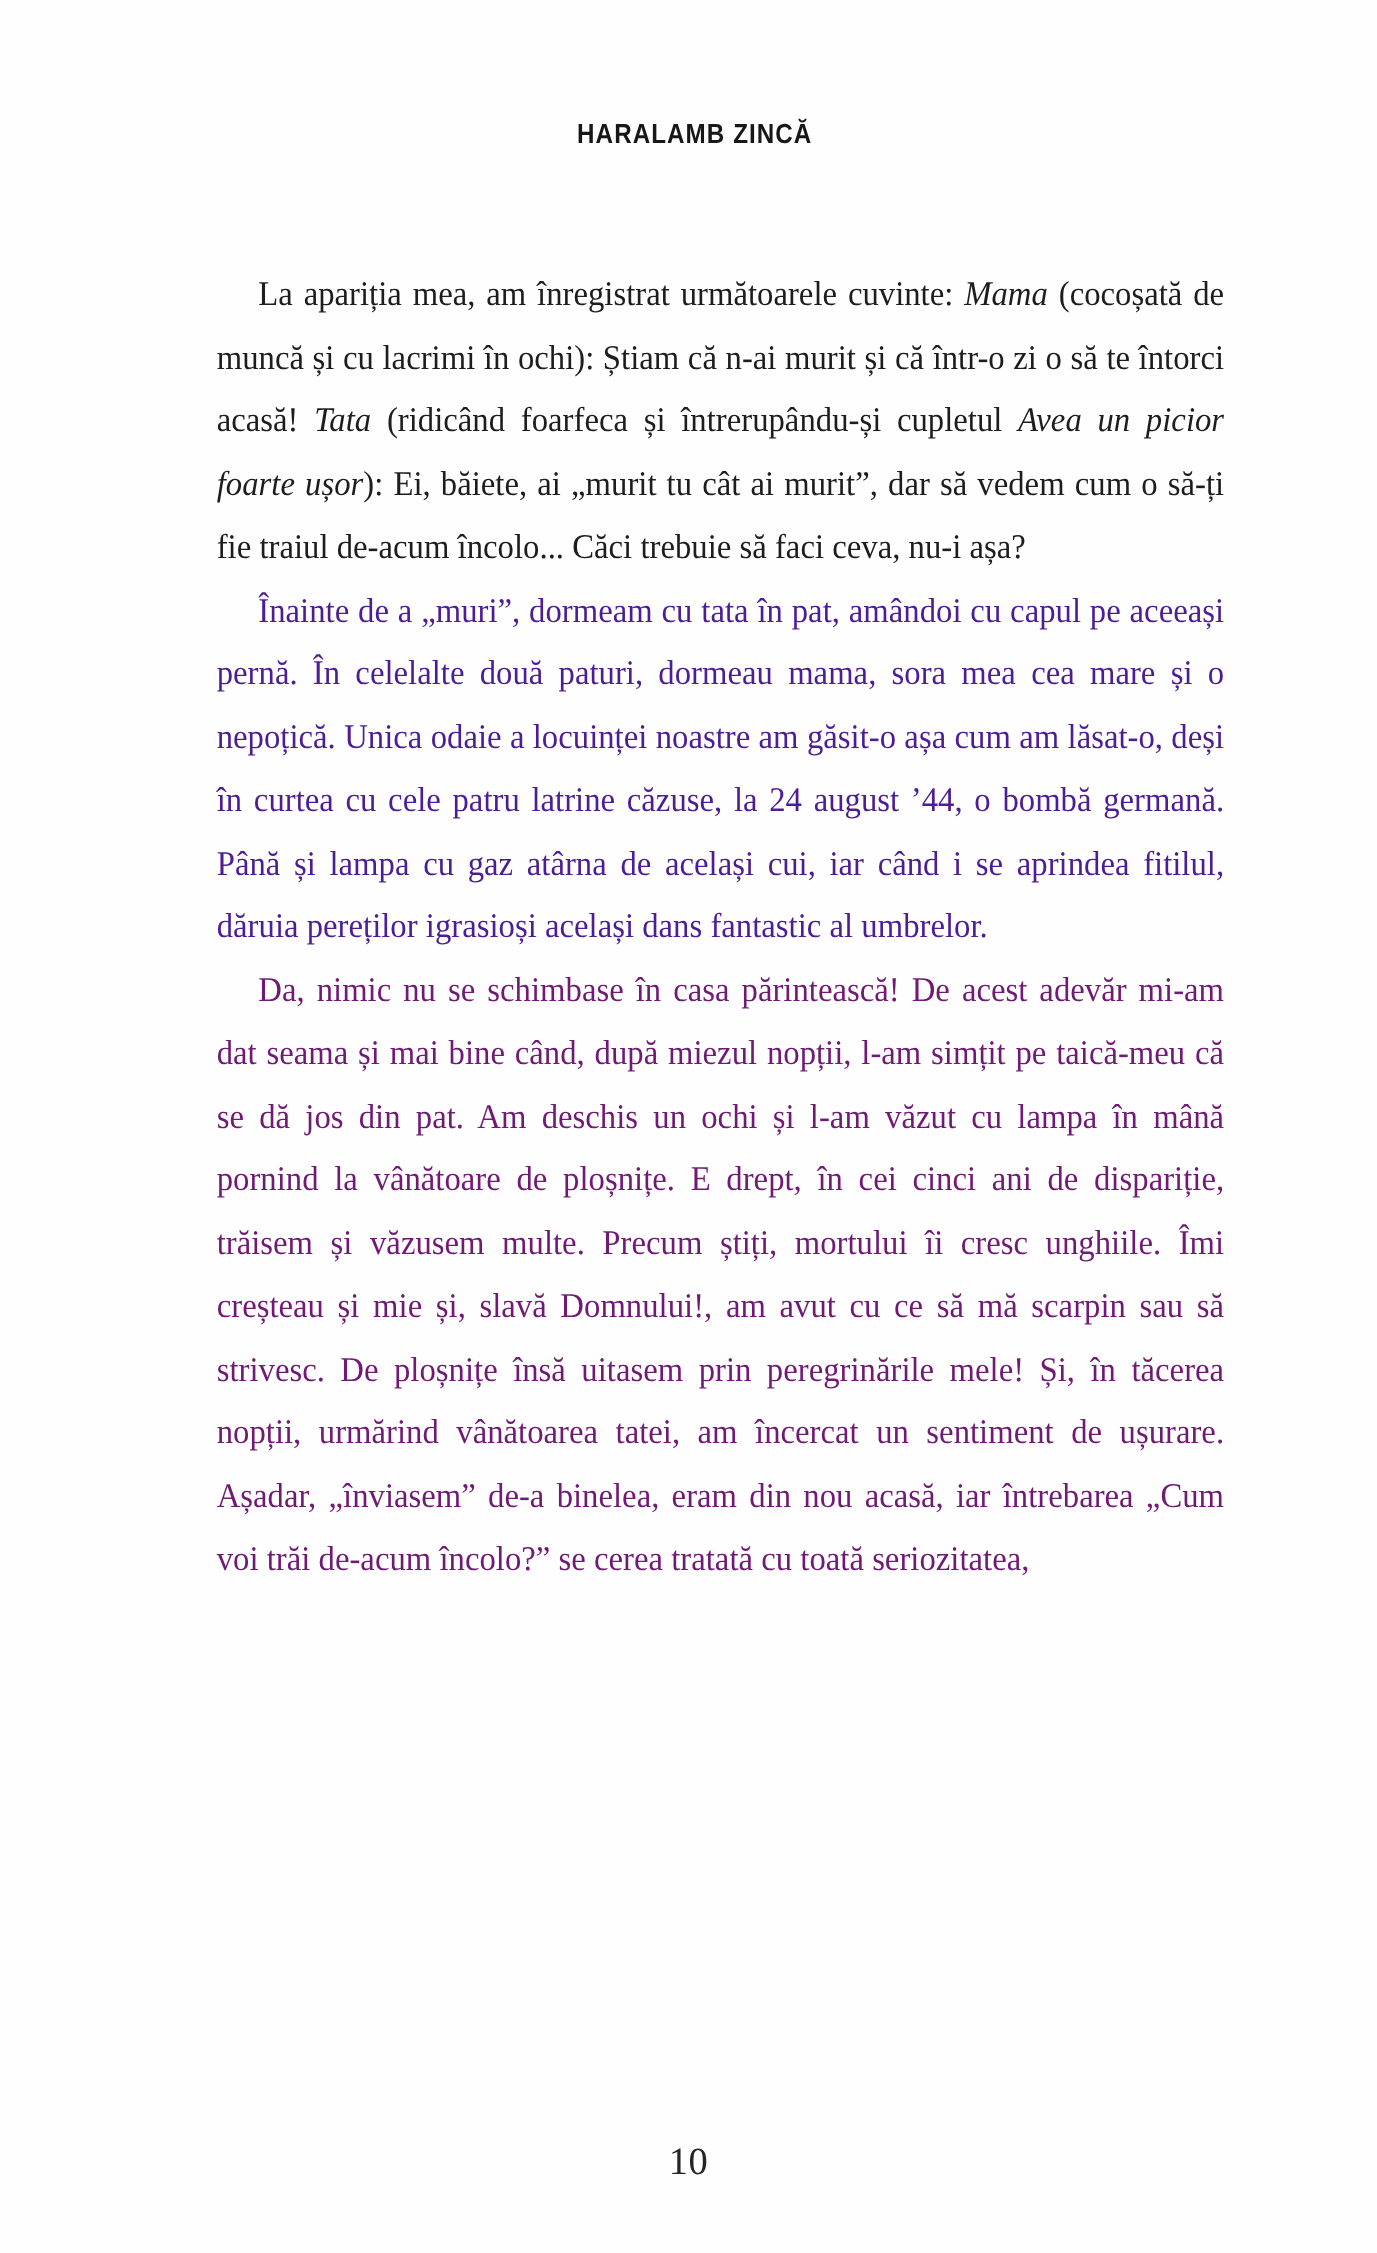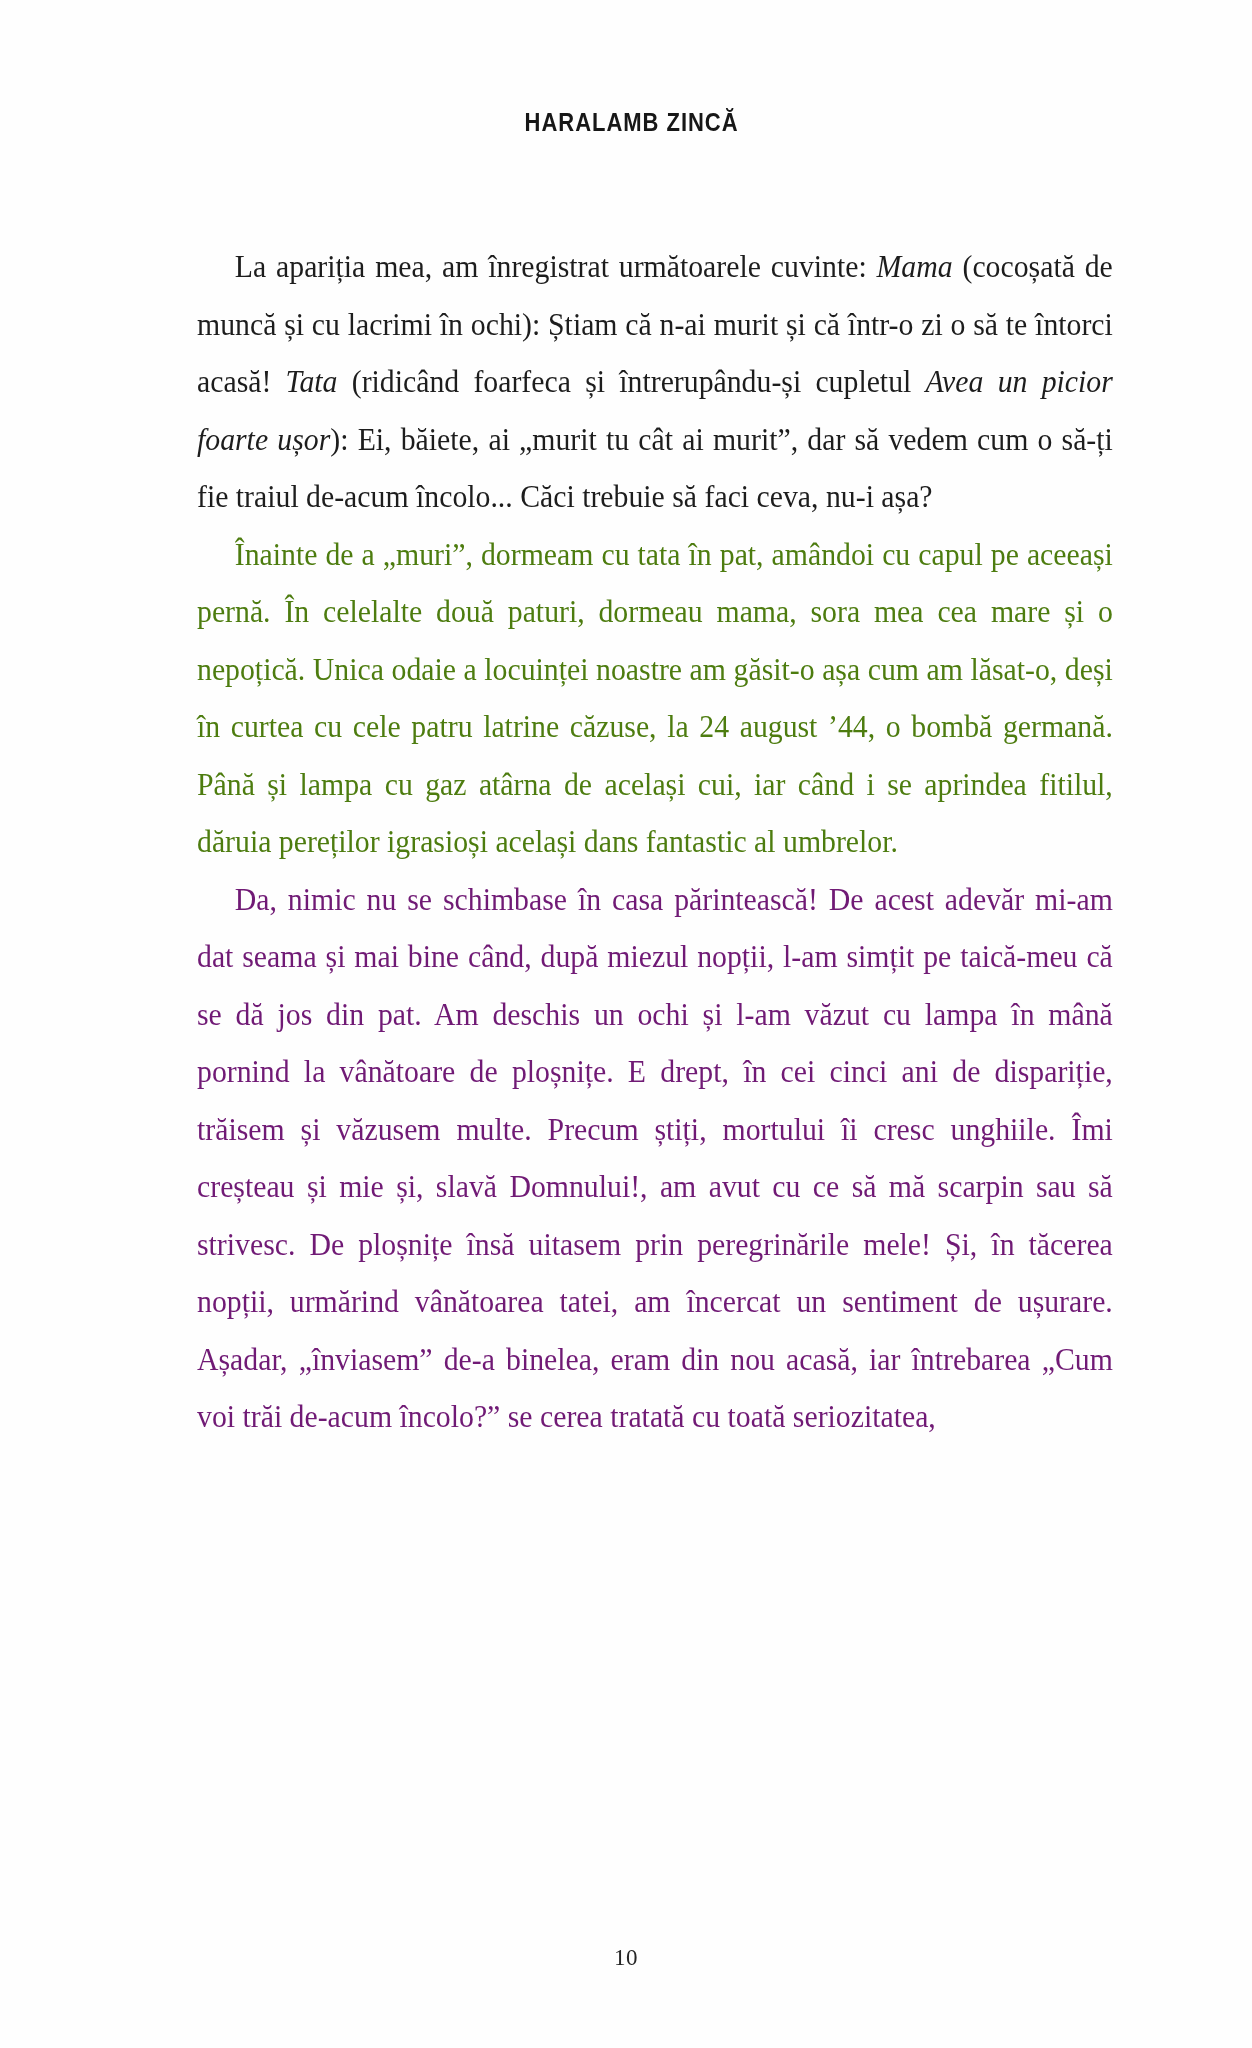--- a/index.html
+++ b/index.html
@@ -77,39 +77,39 @@
 
   
   .folio {
     position: absolute;
     left: 0;
     top: 1945px;
     width: 1252px;
     text-align: center;
   }
   .folio span {
-    font-size: 23px;
+    font-size: 35px;
     color: #252525;
     letter-spacing: 0.5px;
   }
 </style>
 </head>
 <body>
 
 <div class="page" style="background: rgb(254, 254, 254);">
 
   <div class="running-head">
     <span class="rh-text">HARALAMB ZINCĂ</span>
   </div>
 
   <div class="textblock">
     <p class="para indent" style="color: rgb(29, 29, 29);">
         <span class="squeeze"><span>La apariția mea, am înregistrat următoarele cuvinte: </span><span class="it">Mama</span><span> (cocoșată de muncă și cu lacrimi în ochi): Știam că n-ai murit și că într-o zi o să te întorci acasă! </span><span class="it">Tata</span><span> (ridicând foarfeca și întrerupându-și cupletul </span><span class="it">Avea un picior foarte ușor</span><span>): Ei, băiete, ai „murit tu cât ai murit”, dar să vedem cum o să-ți fie traiul de-acum încolo... Căci trebuie să faci ceva, nu-i așa?</span></span>
       </p>
-    <p class="para indent" style="color: #4d7c0f;">
+    <p class="para indent" style="color: #4c1d95;">
         <span class="squeeze"><span>Înainte de a „muri”, dormeam cu tata în pat, amândoi cu capul pe aceeași pernă. În celelalte două paturi, dormeau mama, sora mea cea mare și o nepoțică. Unica odaie a locuinței noastre am găsit-o așa cum am lăsat-o, deși în curtea cu cele patru latrine căzuse, la 24 august ’44, o bombă germană. Până și lampa cu gaz atârna de același cui, iar când i se aprindea fitilul, dăruia pereților igrasioși același dans fantastic al umbrelor.</span></span>
       </p>
     <p class="para indent" style="color: #701a75;">
         <span class="squeeze"><span>Da, nimic nu se schimbase în casa părintească! De acest adevăr mi-am dat seama și mai bine când, după miezul nopții, l-am simțit pe taică-meu că se dă jos din pat. Am deschis un ochi și l-am văzut cu lampa în mână pornind la vânătoare de ploșnițe. E drept, în cei cinci ani de dispariție, trăisem și văzusem multe. Precum știți, mortului îi cresc unghiile. Îmi creșteau și mie și, slavă Domnului!, am avut cu ce să mă scarpin sau să strivesc. De ploșnițe însă uitasem prin peregrinările mele! Și, în tăcerea nopții, urmărind vânătoarea tatei, am încercat un sentiment de ușurare. Așadar, „înviasem” de-a binelea, eram din nou acasă, iar întrebarea „Cum voi trăi de-acum încolo?” se cerea tratată cu toată seriozitatea,</span></span>
       </p>
   </div>
 
   <div class="folio">
     <span>10</span>
   </div>

